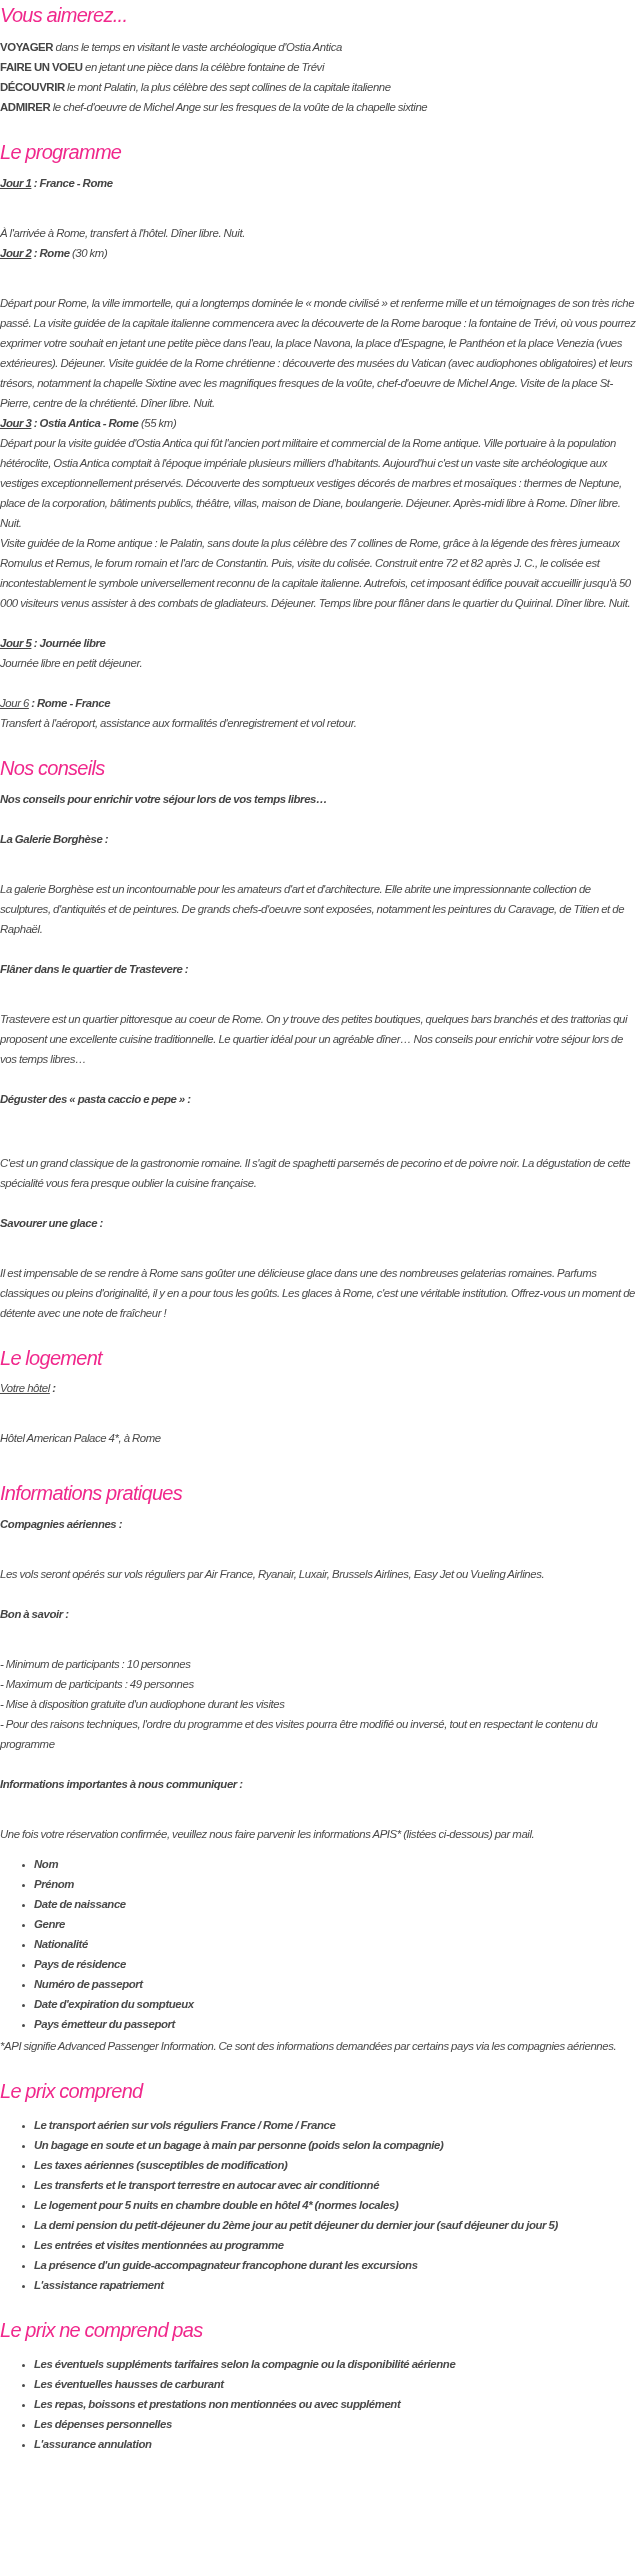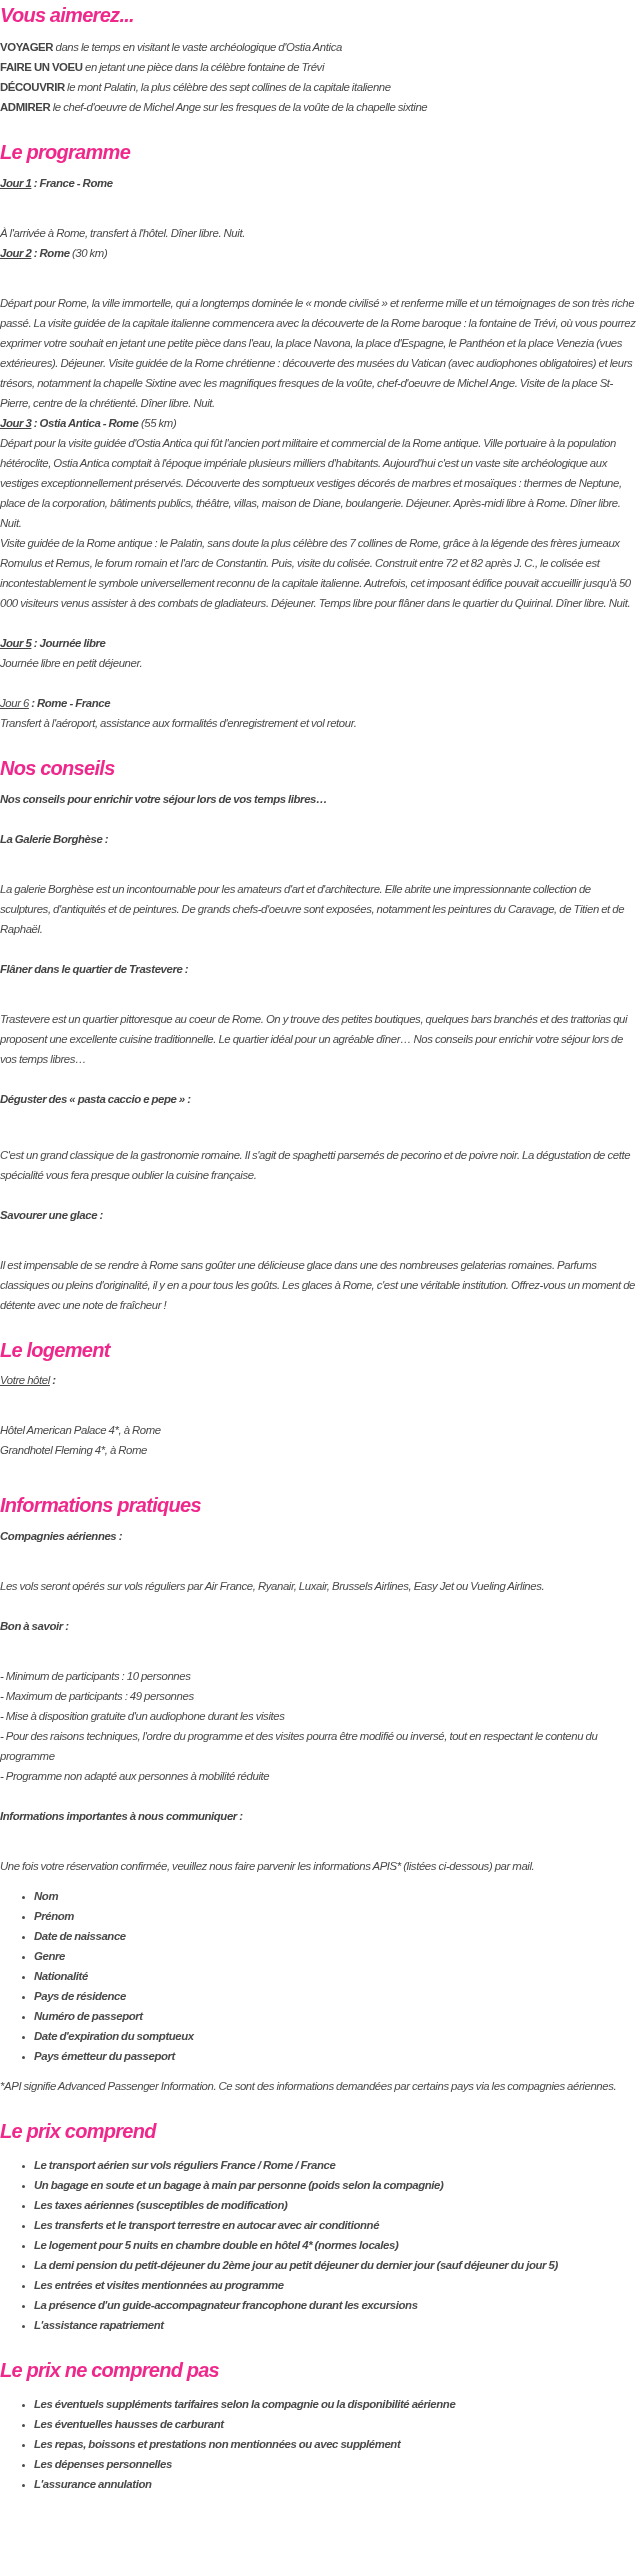--- a/index.html
+++ b/index.html
@@ -9,21 +9,21 @@
     color: #4a4a4a;
     font-size: 11.4px;
     line-height: 20px;
     letter-spacing: -0.4px;
     word-spacing: -0.4px;
   }
   .page { padding: 0 0 8.4px 0; }
   h2 {
     color: #f0288c;
     font-style: italic;
-    font-weight: bold;
+    font-weight: normal;
     font-size: 20px;
     letter-spacing: -0.7px;
     margin: 0;
     line-height: 27px;
   }
   p { margin: 0; font-style: italic; }
   .up { font-style: normal; }
   b { font-weight: bold; color: #444; }
   u { }
   .sec { margin-top: 22px; }
@@ -85,72 +85,70 @@
     <p style="margin-top:10px">La galerie Borghèse est un incontournable pour les amateurs d'art et d'architecture. Elle abrite une impressionnante collection de sculptures, d'antiquités et de peintures. De grands chefs-d'oeuvre sont exposées, notamment les peintures du Caravage, de Titien et de Raphaël.</p>
     <div class="gap"></div>
 
     <p><b>Flâner dans le quartier de Trastevere :</b></p>
     <div class="gap"></div>
     <p style="margin-top:10px">Trastevere est un quartier pittoresque au coeur de Rome. On y trouve des petites boutiques, quelques bars branchés et des trattorias qui proposent une excellente cuisine traditionnelle. Le quartier idéal pour un agréable dîner… Nos conseils pour enrichir votre séjour lors de vos temps libres…</p>
     <div class="gap"></div>
 
     <p><b>Déguster des « pasta caccio e pepe » :</b></p>
     <div class="gap"></div>
-    <p style="margin-top:16px">C'est un grand classique de la gastronomie romaine. Il s'agit de spaghetti parsemés de pecorino et de poivre noir. La dégustation de cette spécialité vous fera presque oublier la cuisine française.</p>
+    <p style="margin-top:24px">C'est un grand classique de la gastronomie romaine. Il s'agit de spaghetti parsemés de pecorino et de poivre noir. La dégustation de cette spécialité vous fera presque oublier la cuisine française.</p>
     <div class="gap"></div>
 
     <p><b>Savourer une glace :</b></p>
     <div class="gap"></div>
     <p style="margin-top:10px">Il est impensable de se rendre à Rome sans goûter une délicieuse glace dans une des nombreuses gelaterias romaines. Parfums classiques ou pleins d'originalité, il y en a pour tous les goûts. Les glaces à Rome, c'est une véritable institution. Offrez-vous un moment de détente avec une note de fraîcheur !</p>
   </section>
 
   <section class="sec">
     <h2>Le logement</h2>
     <div style="height:6.8px"></div>
     <p><u>Votre hôtel</u><b> :</b></p>
     <div class="gap"></div>
     <p style="margin-top:10px">Hôtel American Palace 4*, à Rome</p>
-    <p>Grandhotel Fleming 4*, à Rome</p>
     <div style="height:10px"></div>
   </section>
 
   <section class="sec">
     <h2>Informations pratiques</h2>
     <div style="height:6.8px"></div>
     <p><b>Compagnies aériennes :</b></p>
     <div class="gap"></div>
     <p style="margin-top:10px">Les vols seront opérés sur vols réguliers par Air France, Ryanair, Luxair, Brussels Airlines, Easy Jet ou Vueling Airlines.</p>
     <div class="gap"></div>
 
     <p><b>Bon à savoir :</b></p>
     <div class="gap"></div>
     <div style="margin-top:10px">
       <p>- Minimum de participants : 10 personnes</p>
       <p>- Maximum de participants : 49 personnes</p>
       <p>- Mise à disposition gratuite d'un audiophone durant les visites</p>
       <p>- Pour des raisons techniques, l'ordre du programme et des visites pourra être modifié ou inversé, tout en respectant le contenu du programme</p>
-      <p>- Programme non adapté aux personnes à mobilité réduite</p>
     </div>
     <div class="gap"></div>
 
     <p><b>Informations importantes à nous communiquer :</b></p>
     <div class="gap"></div>
     <p style="margin-top:10px">Une fois votre réservation confirmée, veuillez nous faire parvenir les informations APIS* (listées ci-dessous) par mail.</p>
     <ul class="lead-list">
       <li>Nom</li>
       <li>Prénom</li>
       <li>Date de naissance</li>
       <li>Genre</li>
       <li>Nationalité</li>
       <li>Pays de résidence</li>
       <li>Numéro de passeport</li>
       <li>Date d'expiration du somptueux</li>
       <li>Pays émetteur du passeport</li>
     </ul>
-    <p style="margin-top:10px">*API signifie Advanced Passenger Information. Ce sont des informations demandées par certains pays via les compagnies aériennes.</p>
+    <p style="margin-top:2px">*API signifie Advanced Passenger Information. Ce sont des informations demandées par certains pays via les compagnies aériennes.</p>
   </section>
 
   <section class="sec">
     <h2>Le prix comprend</h2>
     <ul class="lead-list">
       <li>Le transport aérien sur vols réguliers France / Rome / France</li>
       <li>Un bagage en soute et un bagage à main par personne (poids selon la compagnie)</li>
       <li>Les taxes aériennes (susceptibles de modification)</li>
       <li>Les transferts et le transport terrestre en autocar avec air conditionné</li>
       <li>Le logement pour 5 nuits en chambre double en hôtel 4* (normes locales)</li>

